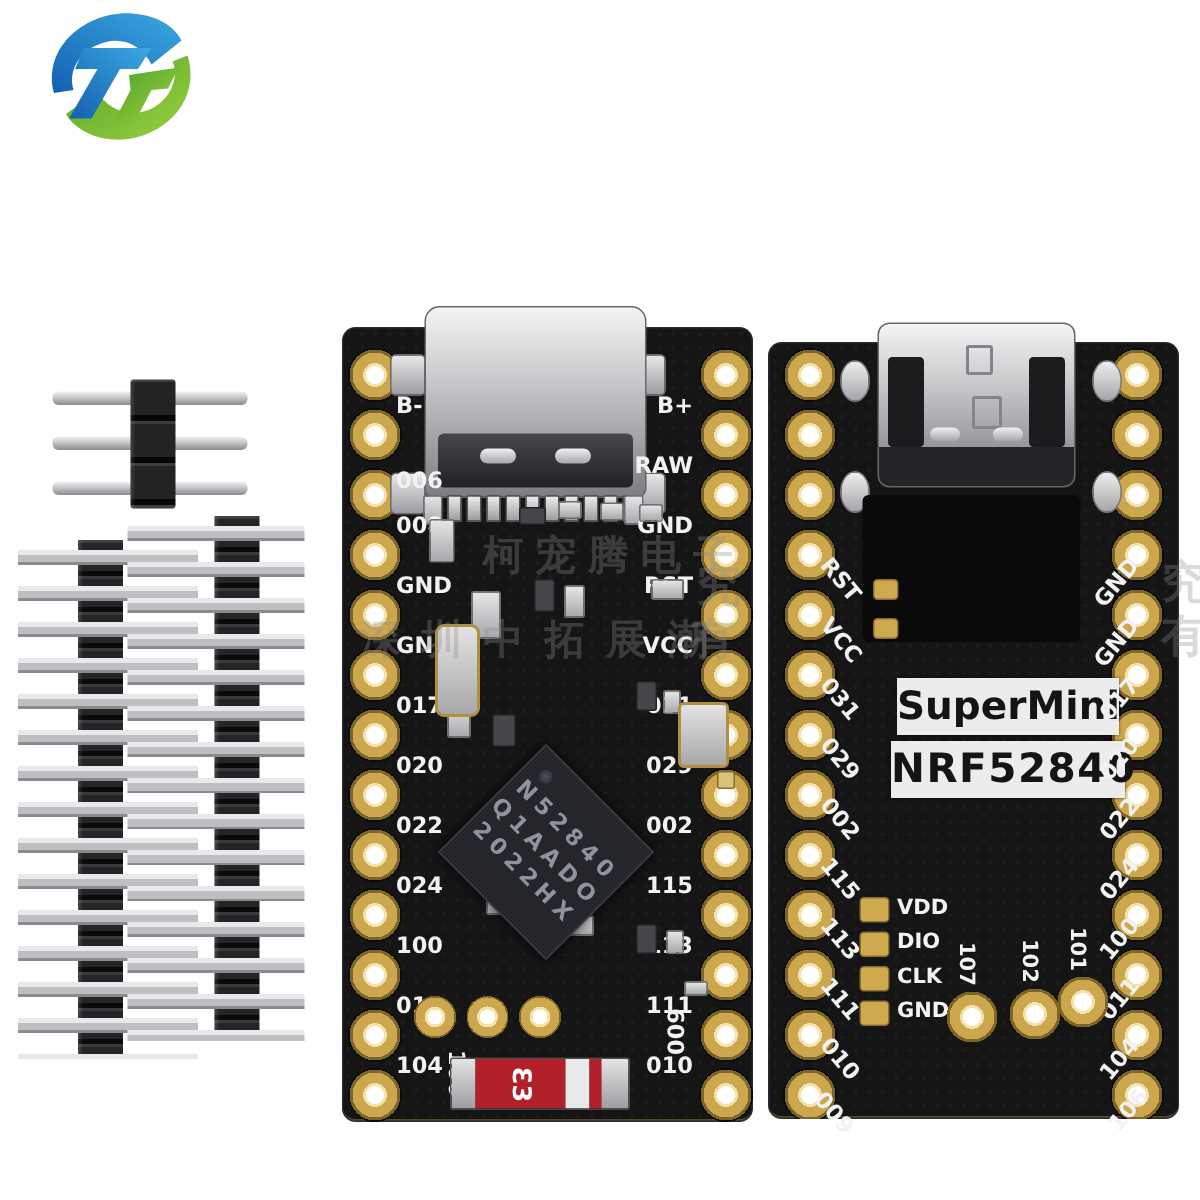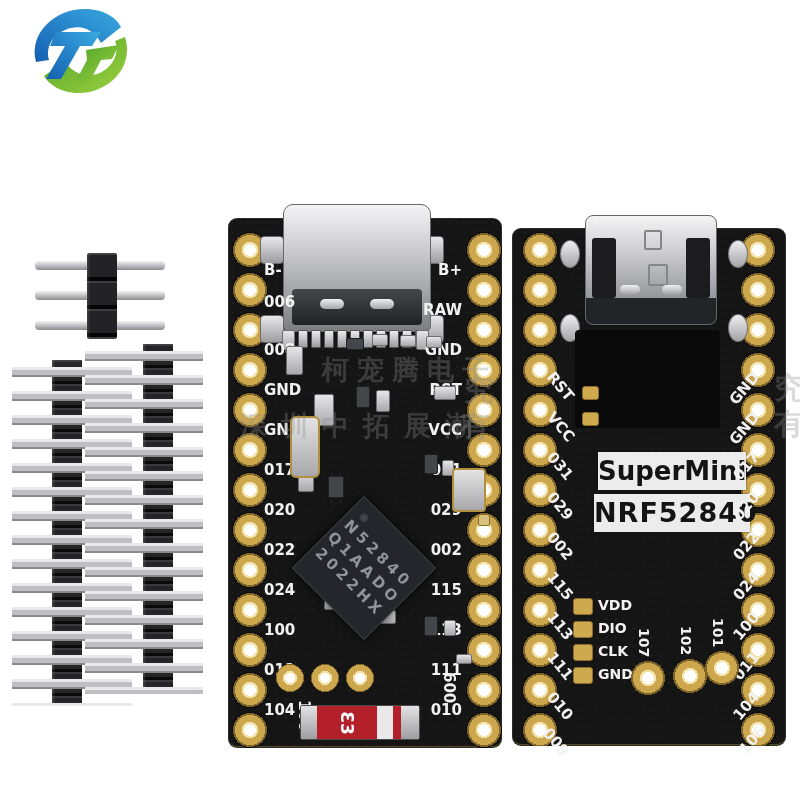--- a/index.html
+++ b/index.html
@@ -149,21 +149,21 @@
       <div class="tooth"></div>
         <div class="tooth"></div>
         <div class="tooth"></div>
         <div class="tooth"></div>
         <div class="tooth"></div>
     </div>
     <div class="smd smd-s" style="left:54px;top:112px;width:11px;height:18px"></div>
     <div class="smd smd-s" style="left:188px;top:112px;width:11px;height:18px"></div>
 
     <span class="plab" style="left:36px;top:44px">B-</span>
-    <span class="plab" style="left:36px;top:76px">006</span>
+    <span class="plab" style="left:36px;top:94px">006</span>
     <span class="plab" style="left:36px;top:124px">008</span>
     <span class="plab" style="left:36px;top:164px">GND</span>
     <span class="plab" style="left:36px;top:204px">GND</span>
     <span class="plab" style="left:36px;top:244px">017</span>
     <span class="plab" style="left:36px;top:284px">020</span>
     <span class="plab" style="left:36px;top:324px">022</span>
     <span class="plab" style="left:36px;top:364px">024</span>
     <span class="plab" style="left:36px;top:404px">100</span>
     <span class="plab" style="left:36px;top:444px">011</span>
     <span class="plab" style="left:36px;top:484px">104</span>

